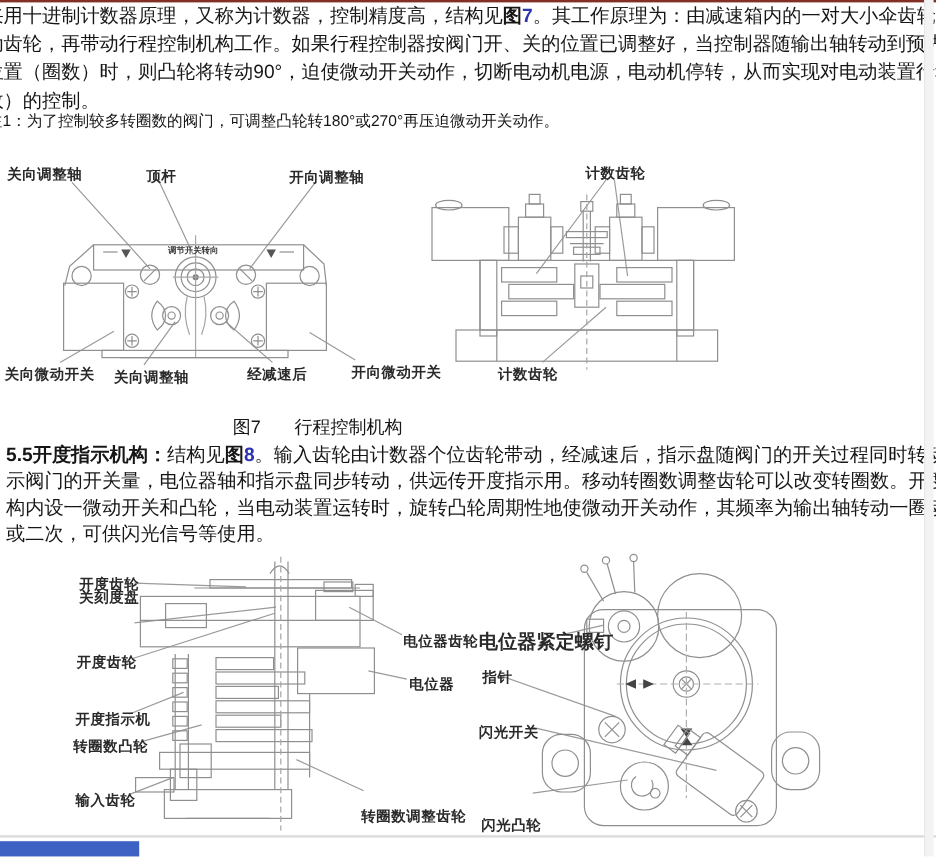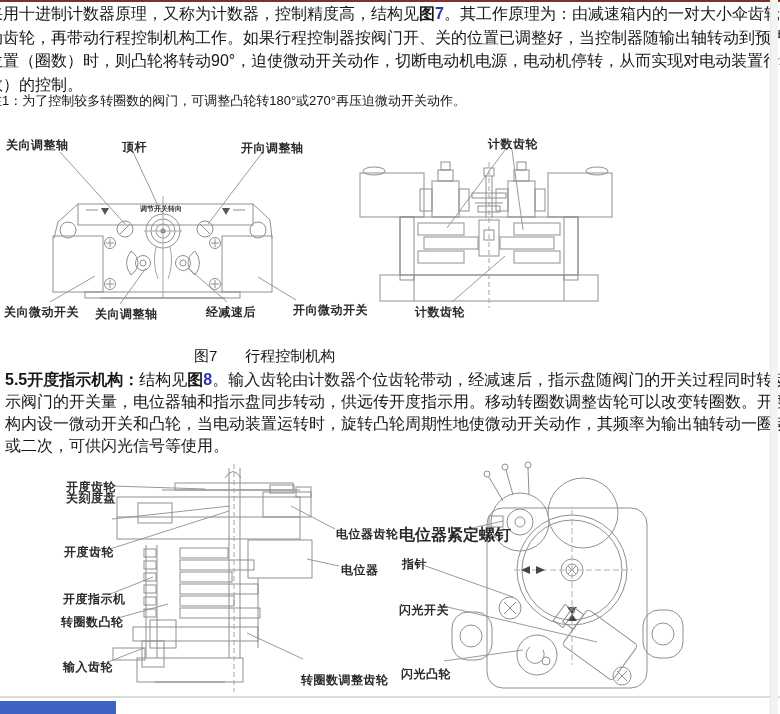--- a/index.html
+++ b/index.html
@@ -263,18 +263,18 @@
   <div class="lbl" style="left:64px;top:544px">开度齿轮</div>
   <div class="lbl" style="left:63px;top:591px">开度指示机</div>
   <div class="lbl" style="left:61px;top:614px">转圈数凸轮</div>
   <div class="lbl" style="left:63px;top:659px">输入齿轮</div>
   <div class="lbl" style="left:336px;top:526px">电位器齿轮</div>
   <div class="lbl" style="left:341px;top:562px">电位器</div>
   <div class="lbl" style="left:301px;top:672px">转圈数调整齿轮</div>
   <div class="lbl sm" style="left:399px;top:525px">电位器紧定螺钉</div>
   <div class="lbl" style="left:402px;top:556px">指针</div>
   <div class="lbl" style="left:399px;top:602px">闪光开关</div>
-  <div class="lbl" style="left:401px;top:666px">闪光凸轮</div>
+  <div class="lbl" style="left:401px;top:680px">闪光凸轮</div>
 
   <div class="sep"></div>
   <div class="scrollstrip"></div>
   <div class="bluebar"></div>
 </div>
 
 </body></html>

